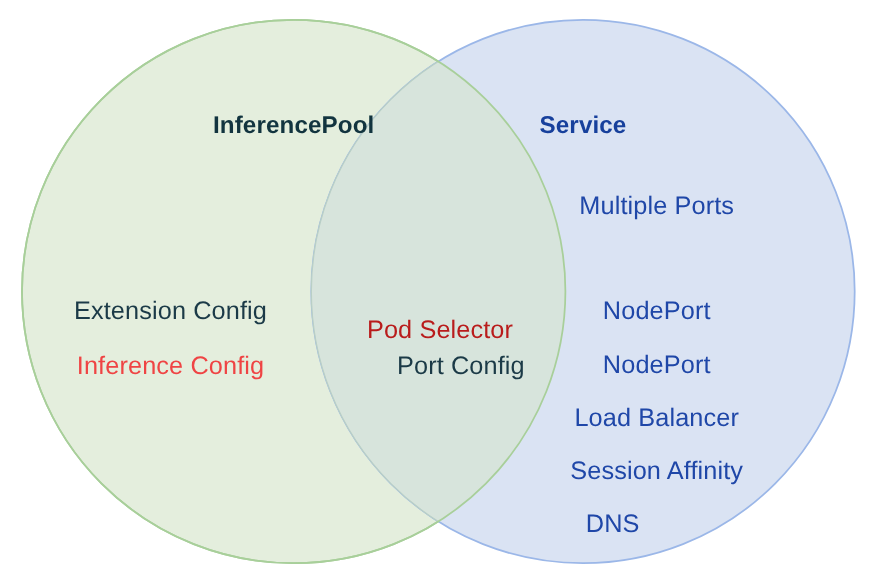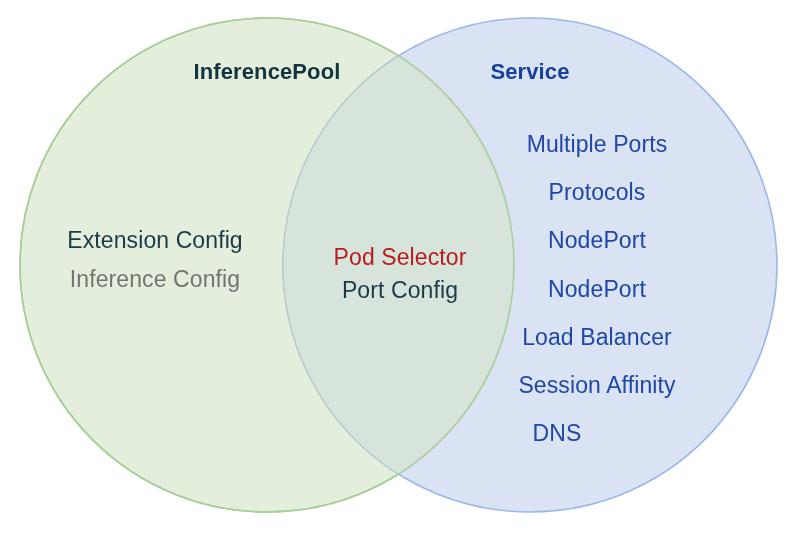--- a/index.html
+++ b/index.html
@@ -31,20 +31,21 @@
     top: 0;
     width: 800px;
     height: 533px;
   }
   .label {
     position: absolute;
     transform: translate(-50%, -50%);
     white-space: nowrap;
     text-align: center;
     line-height: 1.2;
+    margin-top: 42px;
   }
   .title {
     font-size: 22px;
     font-weight: bold;
     letter-spacing: 0.1px;
   }
   .item {
     font-size: 23px;
     font-weight: normal;
     letter-spacing: 0.1px;
@@ -78,27 +79,26 @@
     <circle id="circle-left-outline" cx="267" cy="265" r="247" fill="none" stroke="#a8cf9a" stroke-width="1.6"></circle>
   </svg>
 
   <div class="text-layer" style="width: 800px; height: 533px;">
 
     <div class="label title title-left" id="title-left" style="left: 267px; top: 72px; color: rgb(18, 52, 63);">InferencePool</div>
 
     <div class="label title title-right" id="title-right" style="left: 530px; top: 72px; color: rgb(23, 64, 156);">Service</div>
 
     <div class="label item item-left" id="left-item-0" style="left: 155px; top: 241px; color: rgb(27, 58, 71);">Extension Config</div>
-    <div class="label item item-left" id="left-item-1" style="left: 155px; top: 280px; color: #737373;">Inference Config</div>
+    <div class="label item item-left" id="left-item-1" style="left: 155px; top: 291px; color: #ef4444;">Inference Config</div>
 
     <div class="label item item-center" id="center-item-0" style="left: 400px; top: 258px; color: #b91c1c;">Pod Selector</div>
-    <div class="label item item-center" id="center-item-1" style="left: 400px; top: 291px; color: rgb(27, 58, 71);">Port Config</div>
+    <div class="label item item-center" id="center-item-1" style="left: 419px; top: 291px; color: rgb(27, 58, 71);">Port Config</div>
 
     <div class="label item item-right" id="right-item-0" style="left: 597px; top: 145px; color: rgb(31, 71, 168);">Multiple Ports</div>
-    <div class="label item item-right" id="right-item-1" style="left: 597px; top: 193px; color: rgb(31, 71, 168);">Protocols</div>
     <div class="label item item-right" id="right-item-2" style="left: 597px; top: 241px; color: rgb(31, 71, 168);">NodePort</div>
     <div class="label item item-right" id="right-item-4" style="left: 597px; top: 338px; color: rgb(31, 71, 168);">Load Balancer</div>
     <div class="label item item-right" id="right-item-3" style="left: 597px; top: 290px; color: rgb(31, 71, 168);">NodePort</div>
     <div class="label item item-right" id="right-item-5" style="left: 597px; top: 386px; color: rgb(31, 71, 168);">Session Affinity</div>
     <div class="label item item-right" id="right-item-6" style="left: 557px; top: 434px; color: rgb(31, 71, 168);">DNS</div>
 
   </div>
 </div>
 
 </body></html>

